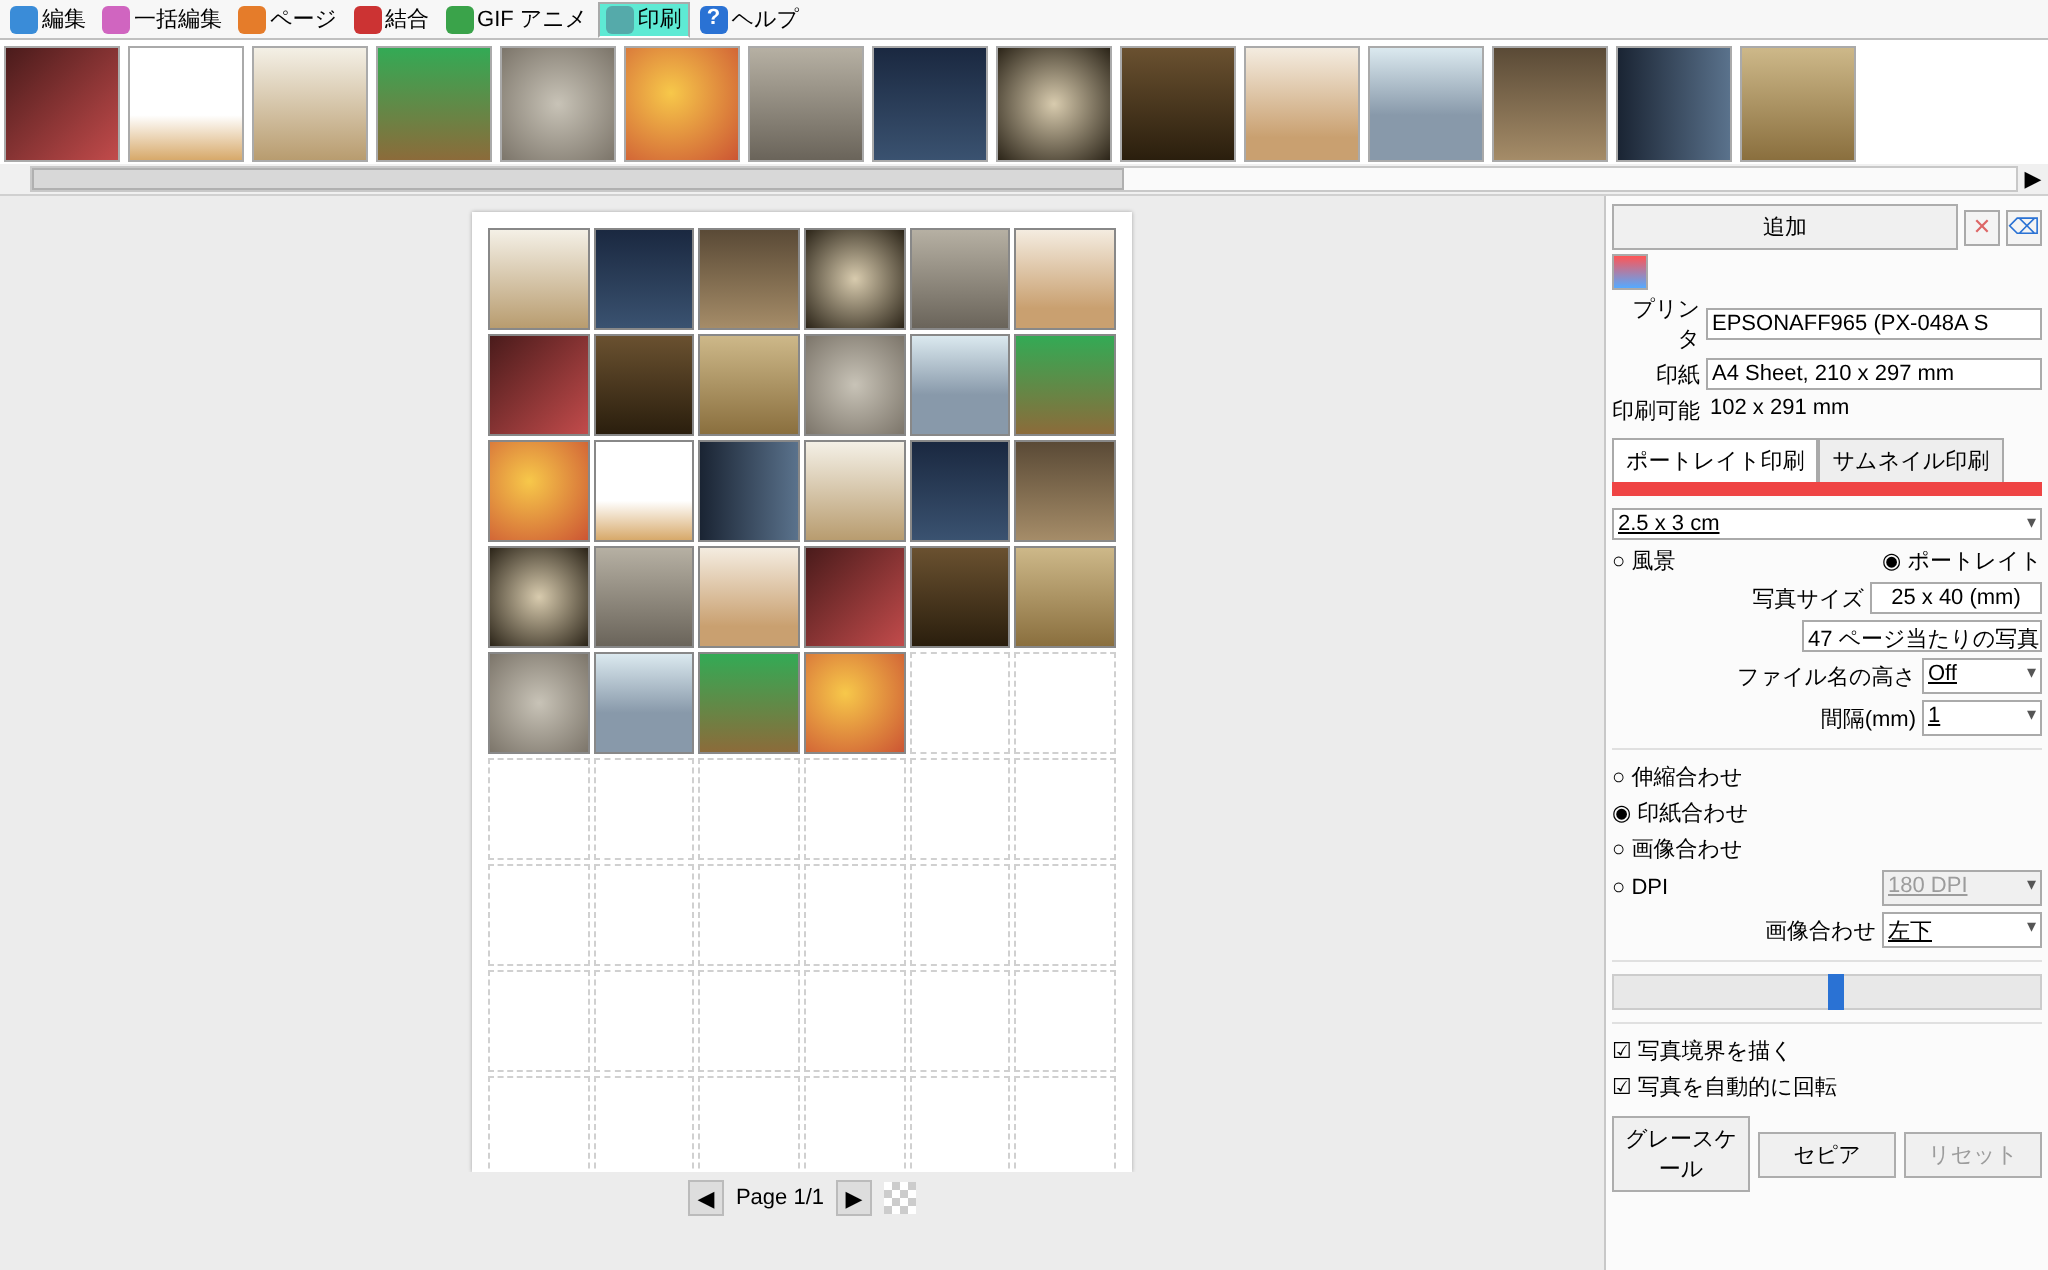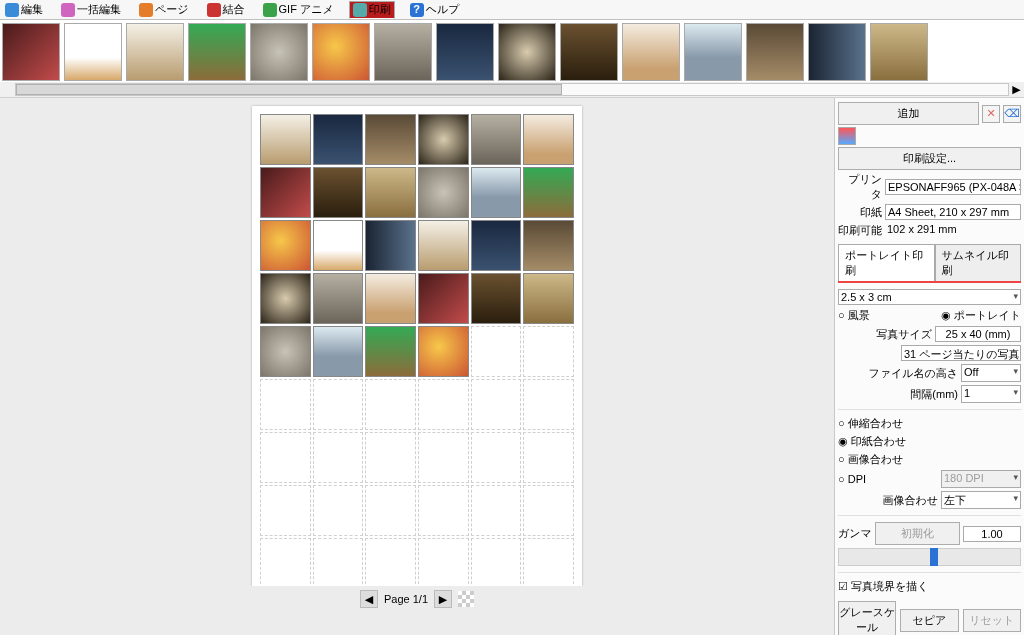--- a/index.html
+++ b/index.html
@@ -1,21 +1,21 @@
 <!DOCTYPE html>
 <html><head>
 <meta charset="utf-8">
 <style>
   * { box-sizing: border-box; margin: 0; padding: 0; font-family: "MS Gothic", "Meiryo", sans-serif; font-size: 11px; }
   body { background: #fff; width: 1024px; height: 635px; overflow: hidden; display: flex; flex-direction: column; }
 
   
-  .menubar { display: flex; align-items: center; height: 20px; border-bottom: 1px solid #c0c0c0; background: #f7f7f7; padding-left: 2px; gap: 12px; }
+  .menubar { display: flex; align-items: center; height: 20px; border-bottom: 1px solid #c0c0c0; background: #f7f7f7; padding-left: 2px; gap: 2px; }
   .menubar .mitem { display: flex; align-items: center; gap: 2px; padding: 0 3px; height: 18px; cursor: pointer; }
-  .menubar .mitem.active { background: #b91c1c; border: 1px solid #aaa; border-bottom: 1px solid #fff; }
+  .menubar .mitem.active { background: #5eead4; border: 1px solid #aaa; border-bottom: 1px solid #fff; }
   .ticon { width: 14px; height: 14px; border-radius: 3px; display:inline-block;}
 
   
   .strip-area { height: 78px; border-bottom: 1px solid #d0d0d0; display:flex; flex-direction:column;}
   .strip { flex:1; display: flex; align-items: center; gap: 4px; padding: 2px 2px 0 2px; overflow: hidden; }
   .thumb { width: 58px; height: 58px; border: 1px solid #aaa; flex:0 0 auto; }
   .hsb { height: 15px; display:flex; align-items:center; background:#f0f0f0;}
   .hsb .track{flex:1;height:13px;border:1px solid #c8c8c8;background:#fafafa;position:relative;margin:0 15px;}
   .hsb .knob{position:absolute;left:0;top:0;height:100%;width:55%;background:#d8d8d8;border:1px solid #b0b0b0;}
   .hsb .arrow{width:15px;height:15px;display:flex;align-items:center;justify-content:center;position:absolute;}
@@ -28,28 +28,28 @@
   .grid { display:grid; grid-template-columns: repeat(6, 1fr); grid-auto-rows: 51px; gap:2px;}
   .cell { border:1px dashed #d0d0d0;}
   .pager { height:26px; display:flex; align-items:center; justify-content:center; gap:6px; background:#ececec; width:100%;}
   .pgbtn{width:18px;height:18px;background:#ddd;border:1px solid #bbb;display:flex;align-items:center;justify-content:center;}
   .checker{width:16px;height:16px;background:
     linear-gradient(45deg,#ccc 25%,transparent 25%,transparent 75%,#ccc 75%),
     linear-gradient(45deg,#ccc 25%,#fff 25%,#fff 75%,#ccc 75%);
     background-size:8px 8px;background-position:0 0,4px 4px;}
 
   
-  .panel { width:190px; border-left:1px solid #c8c8c8; background:#fbfbfb; display:flex;flex-direction:column; padding:4px 3px 4px 3px; gap:2px; overflow:hidden;}
+  .panel { width:222px; border-left:1px solid #c8c8c8; background:#fbfbfb; display:flex;flex-direction:column; padding:4px 3px 4px 3px; gap:2px; overflow:hidden;}
   .btn { border:1px solid #adadad; background:#f0f0f0; text-align:center; padding:3px 0; cursor:pointer;}
   .row { display:flex; align-items:center; gap:3px;}
   .row label, .lbl { text-align:right;}
   .field { flex:1; border:1px solid #aaa; background:#fff; padding:1px 2px; height:16px; overflow:hidden; white-space:nowrap;}
-  .sel { flex:1; border:1px solid #aaa; background:#fff; padding:1px 2px; height:18px; position:relative;}
+  .sel { flex:1; border:1px solid #aaa; background:#fff; padding:1px 2px; height:18px; position:relative;text-decoration:underline;}
   .sel::after{content:"▾";position:absolute;right:2px;top:1px;font-size:9px;color:#555;}
-  .tabs{display:flex;border-bottom:2px solid #ef4444;margin-top:4px;}
+  .tabs{display:flex;border-bottom:7px solid #ef4444;margin-top:4px;}
   .tab{padding:3px 6px;border:1px solid #aaa;border-bottom:none;background:#eee;cursor:pointer;}
   .tab.active{background:#fff;}
   .radio::before{content:"○ ";}
   .radio.sel-r::before{content:"◉ ";}
   .chk::before{content:"☑ ";}
   .sec{border-bottom:1px solid #e0e0e0;padding:4px 0 6px 0;display:flex;flex-direction:column;gap:3px;}
   .num{width:58px;border:1px solid #aaa;background:#fff;text-align:center;padding:1px 2px;}
   .slider{height:18px;position:relative;background:#e8e8e8;border:1px solid #ccc;}
   .slider .kn{position:absolute;top:-1px;width:8px;height:18px;background:#2a72d4;left:50%;}
   .iconbtn{width:18px;height:18px;border:1px solid #aaa;background:#f4f4f4;display:flex;align-items:center;justify-content:center;}
@@ -205,21 +205,20 @@
   <div class="panel">
 
     <div class="toprow">
       <div class="btn" style="flex:1">追加</div>
       <div class="iconbtn" style="color:#d66">✕</div>
       <div class="iconbtn" style="color:#2a72d4">⌫</div>
     </div>
     <div class="toprow">
       <div class="iconbtn" style="background:linear-gradient(#f55,#5af);"></div>
     </div>
-    <div class="btn">印刷設定...</div>
 
     <div class="row">
         <span class="lbl" style="width:44px">プリンタ</span>
         <div class="field">EPSONAFF965 (PX-048A S</div>
       </div>
     <div class="row">
         <span class="lbl" style="width:44px">印紙</span>
         <div class="field">A4 Sheet, 210 x 297 mm</div>
       </div>
     <div class="row">
@@ -238,21 +237,21 @@
         <span class="radio">風景</span>
         <span style="flex:1"></span>
         <span class="radio sel-r">ポートレイト</span>
       </div>
       <div class="row">
           <span class="lbl" style="flex:1">写真サイズ</span>
           <div class="field" style="width:86px;flex:0 0 auto;text-align:center">25 x 40 (mm)</div>
         </div>
       <div class="row">
           <span style="flex:1"></span>
-          <div class="field" style="width:120px;flex:0 0 auto;text-align:center">31 ページ当たりの写真</div>
+          <div class="field" style="width:120px;flex:0 0 auto;text-align:center">47 ページ当たりの写真</div>
         </div>
       <div class="row">
           <span class="lbl" style="flex:1">ファイル名の高さ</span>
           <div class="sel" style="width:60px;flex:0 0 auto">Off</div>
         </div>
       <div class="row">
           <span class="lbl" style="flex:1">間隔(mm)</span>
           <div class="sel" style="width:60px;flex:0 0 auto">1</div>
         </div>
     </div>
@@ -266,32 +265,28 @@
           <span style="flex:1"></span>
           <div class="sel disabled" style="width:80px;flex:0 0 auto">180 DPI</div>
         </div>
       <div class="row">
           <span class="lbl" style="flex:1">画像合わせ</span>
           <div class="sel" style="width:80px;flex:0 0 auto">左下</div>
         </div>
     </div>
 
     <div class="sec">
-      <div class="row">
-        <span class="lbl">ガンマ</span>
-        <div class="btn disabled" style="flex:1">初期化</div>
-        <div class="num">1.00</div>
-      </div>
       <div class="slider">
           <div class="kn"></div>
         </div>
     </div>
 
     <div class="sec" style="border:none">
       <span class="chk">写真境界を描く</span>
+      <span class="chk">写真を自動的に回転</span>
       <div class="row" style="gap:4px;margin-top:4px">
         <div class="btn" style="flex:1">グレースケール</div>
         <div class="btn" style="flex:1">セピア</div>
         <div class="btn disabled" style="flex:1">リセット</div>
       </div>
     </div>
 
   </div>
 </div>
 

